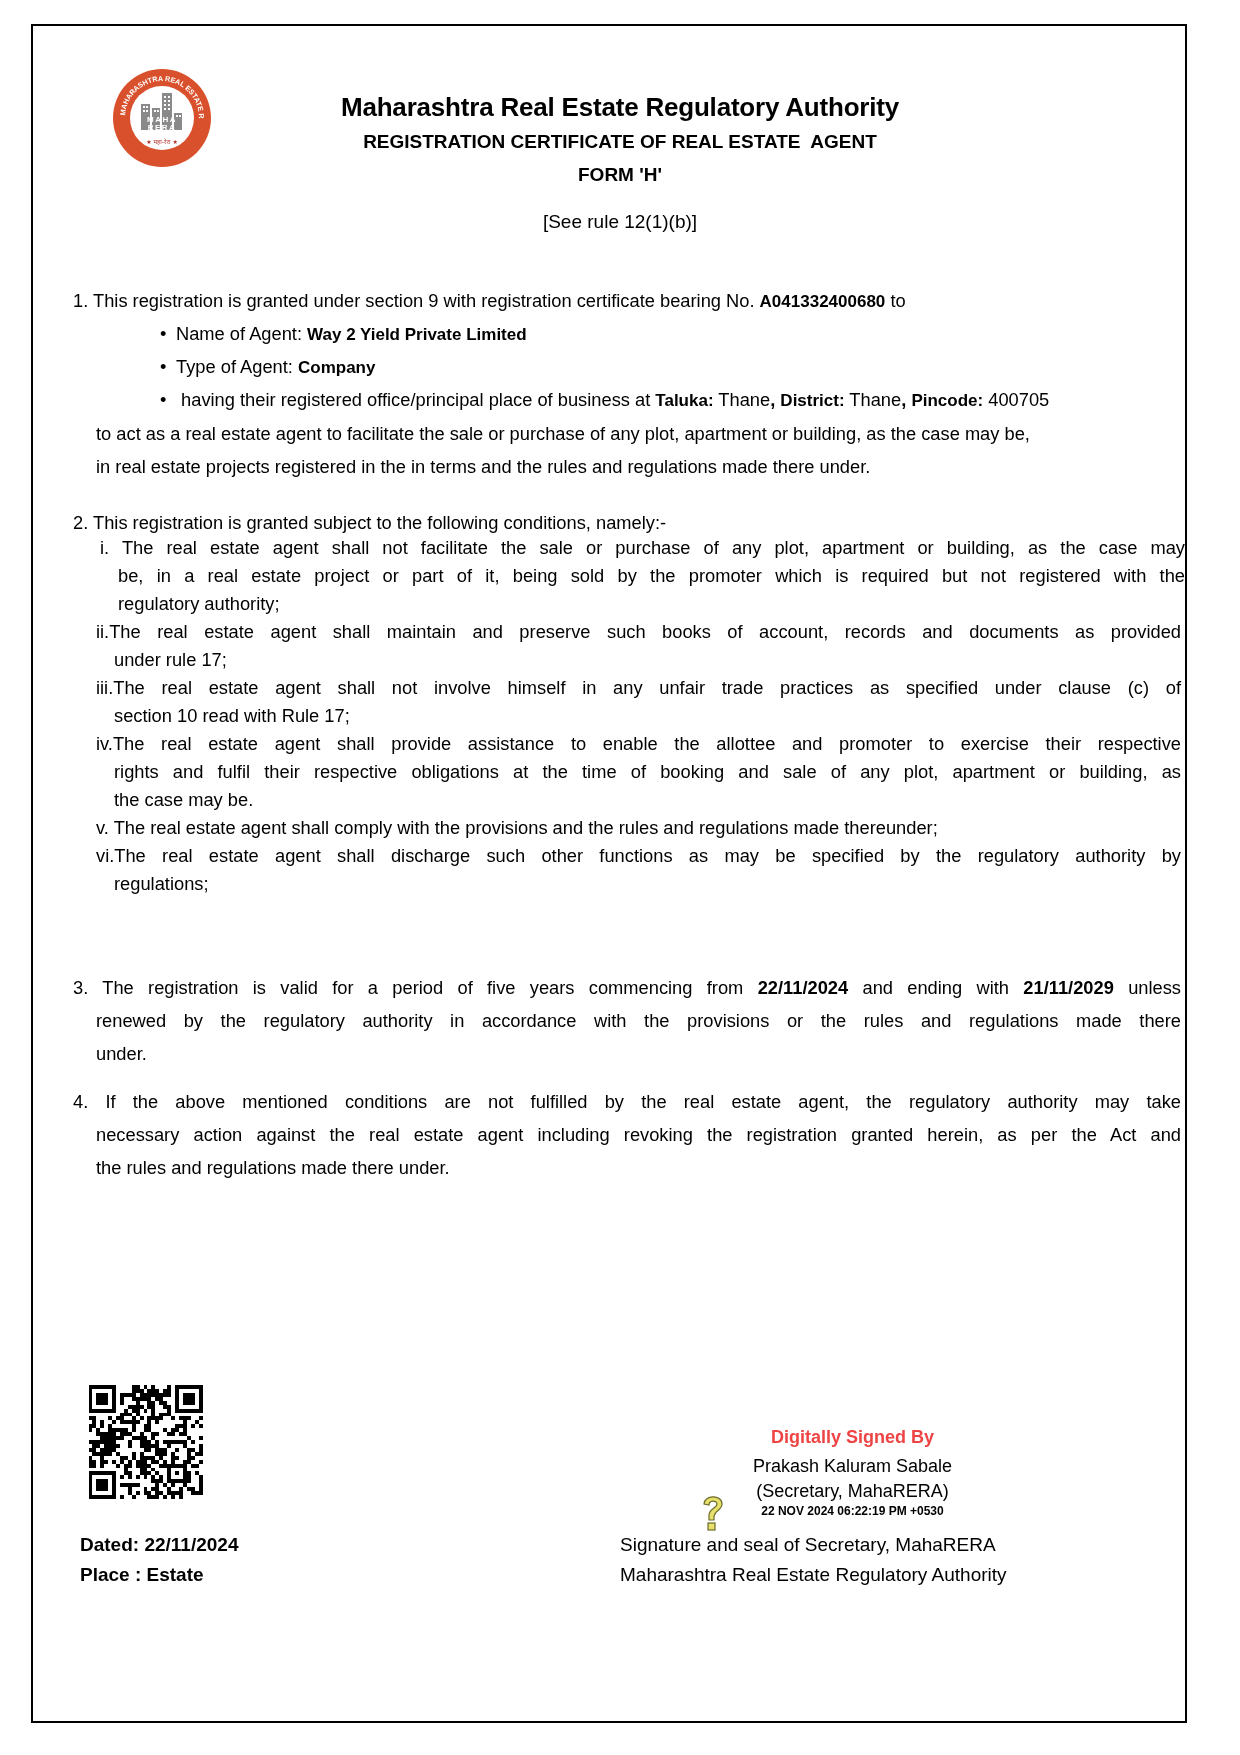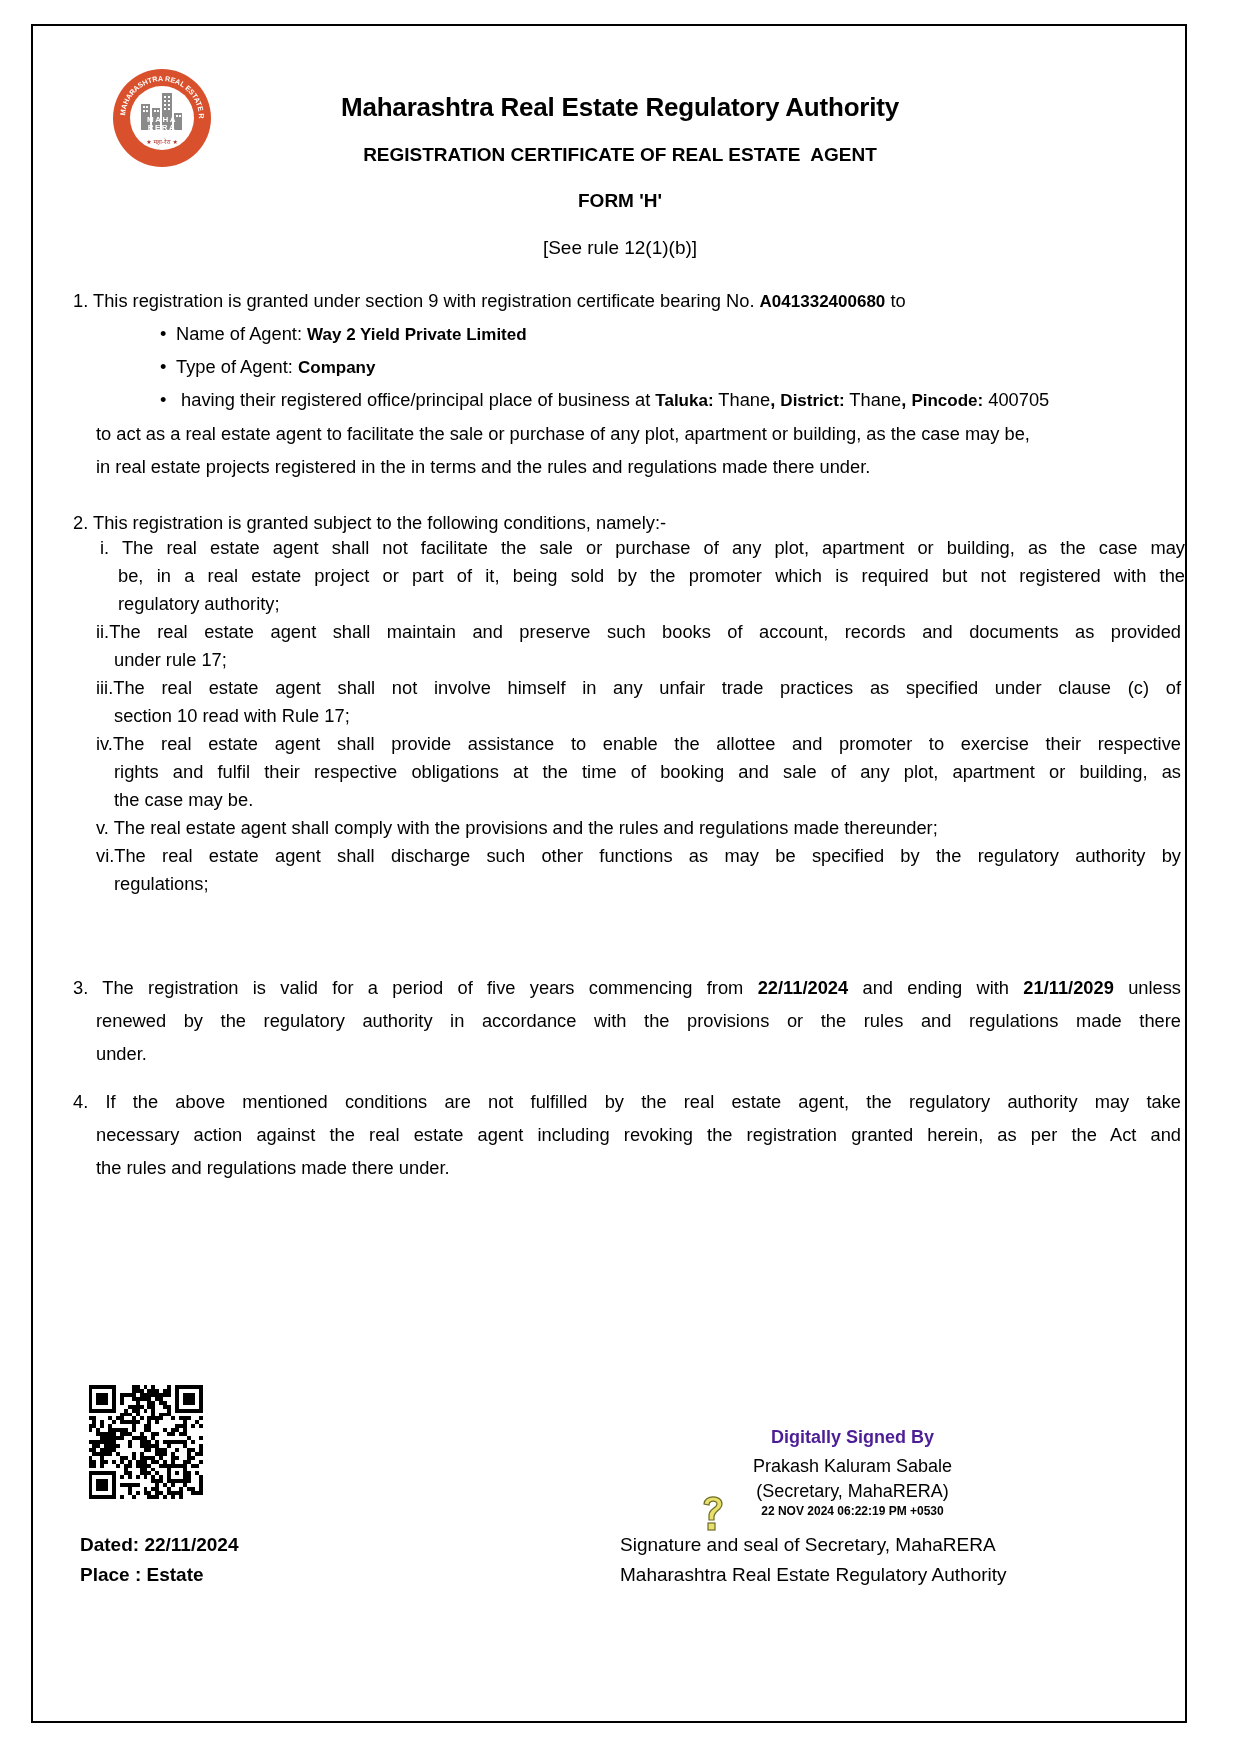--- a/index.html
+++ b/index.html
@@ -5,21 +5,21 @@
   html, body { margin: 0; padding: 0; background: #ffffff; }
   body { width: 1240px; height: 1755px; position: relative; overflow: hidden;
          font-family: "Liberation Sans", sans-serif; color: #000; }
   .frame { position: absolute; left: 31px; top: 24px; width: 1152px; height: 1695px;
            border: 2px solid #000; box-sizing: content-box; }
 
   .logo { position: absolute; left: 112px; top: 68px; width: 100px; height: 100px; }
 
   .header { position: absolute; left: 260px; width: 720px; top: 90px; text-align: center; }
   .h-title { font-size: 26px; font-weight: bold; line-height: 34px; margin: 0; letter-spacing: -0.2px; }
-  .h-sub { font-size: 19px; font-weight: bold; line-height: 30px; margin: 16px; white-space: pre; }
+  .h-sub { font-size: 19px; font-weight: bold; line-height: 30px; margin: 3px; white-space: pre; }
   .h-form { font-size: 19px; font-weight: bold; line-height: 30px; margin: 0; }
   .h-rule { font-size: 19px; line-height: 30px; margin: 17px; }
 
   .body-text { font-size: 18.3px; line-height: 33px; }
   .abs { position: absolute; }
   .b { font-weight: bold; }
   .sm { font-size: 17px; }
 
   .p1 { left: 73px; top: 284px; }
   .bul { left: 160px; white-space: nowrap; }
@@ -35,21 +35,21 @@
   .para { position: absolute; left: 73px; width: 1108px; text-align: justify; }
   .para .l { display: block; text-align: justify; text-align-last: justify; white-space: nowrap; }
   .para .l.last { text-align-last: left; }
   .para .indl { padding-left: 23px; }
 
   .qr { position: absolute; left: 88px; top: 1385px; width: 115px; height: 114px; }
 
   .dated { position: absolute; left: 80px; top: 1530px; font-size: 19px; font-weight: bold; line-height: 30px; }
 
   .sig-block { position: absolute; left: 620px; width: 465px; top: 1422px; text-align: center; }
-  .sig-head { color: #4c1d95; font-size: 18px; font-weight: bold; line-height: 30px; }
+  .sig-head { color: #ef4444; font-size: 18px; font-weight: bold; line-height: 30px; }
   .sig-name { font-size: 18px; line-height: 22px; margin-top: 3px; }
   .sig-ts { font-size: 12px; font-weight: bold; line-height: 18px; }
   .sig-q { position: absolute; left: 78px; top: 70px; width: 30px; height: 40px; }
   .sig-foot { position: absolute; left: 620px; top: 1530px; font-size: 19px; line-height: 30px; }
 </style>
 </head>
 <body>
 
 <div class="frame"></div>
 

